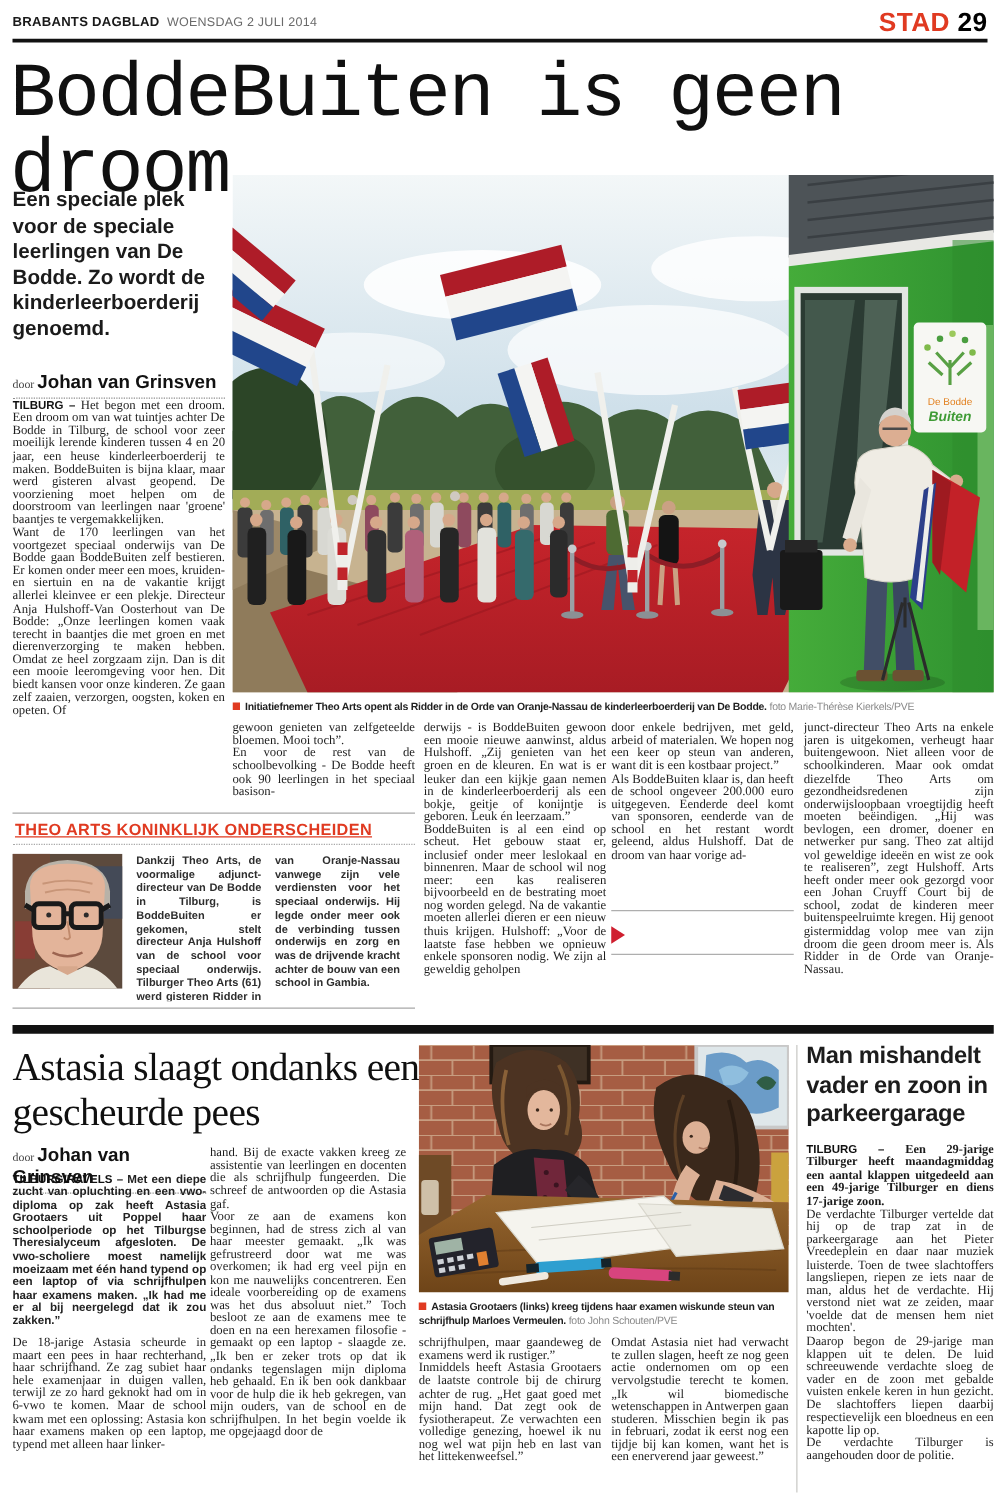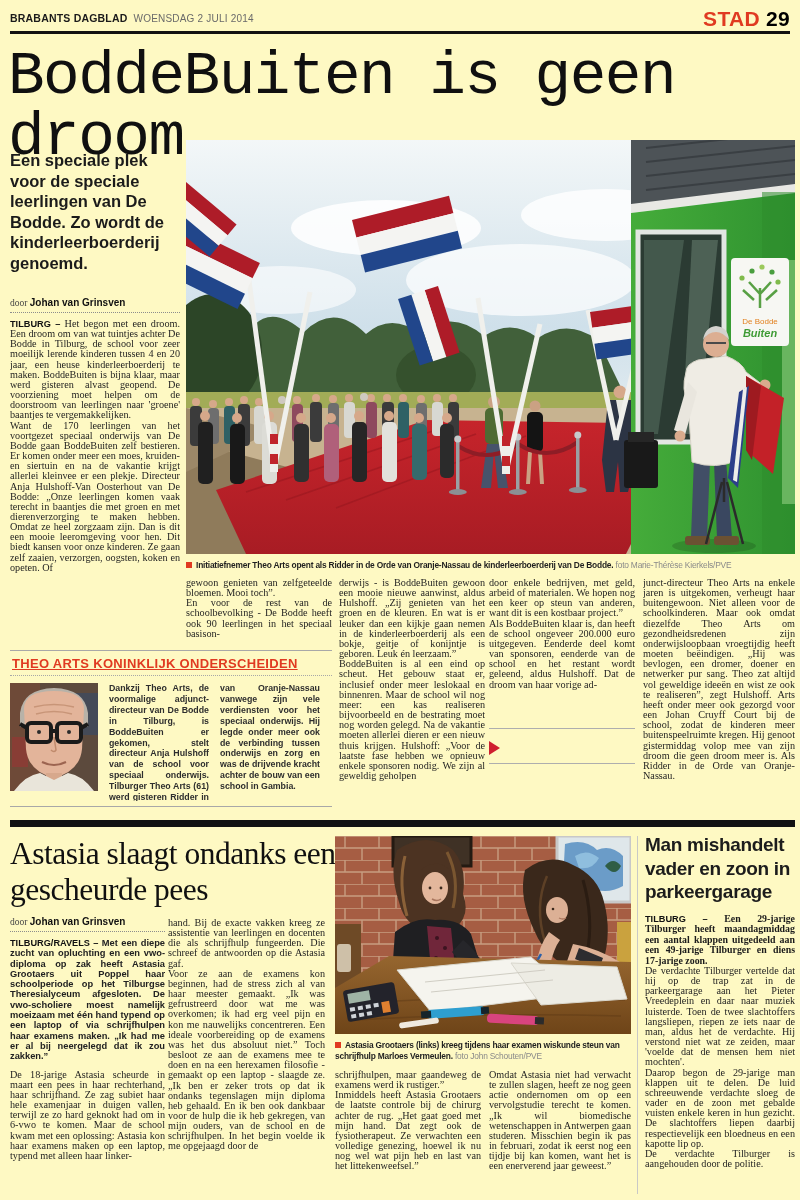--- a/index.html
+++ b/index.html
@@ -1,37 +1,37 @@
 <!DOCTYPE html>
 <html lang="nl"><head>
 <meta charset="utf-8">
 <style>
   html,body{margin:0;padding:0;background:#e7e7e4;}
-  .page{position:relative;width:800px;height:1200px;background:#fef9c3;margin:0 auto;overflow:hidden;
+  .page{position:relative;width:800px;height:1200px;background:#ffffff;margin:0 auto;overflow:hidden;
         font-family:"Liberation Sans",sans-serif;}
   .abs{position:absolute;}
   
   .mast-left{font-size:10px;color:#1a1a1a;letter-spacing:.2px;}
   .mast-left b{font-size:10.5px;}
   .mast-left .date{color:#6a6a6a;margin-left:6px;}
   .mast-right{font-weight:bold;font-size:21px;letter-spacing:.3px;}
   .rule-black{background:#121212;}
   
   h1,h2,h3,p{margin:0;}
   .h-main{font-family:Liberation Mono, monospace;font-weight:400;font-size:61px;line-height:1;
           letter-spacing:-1.5px;color:#101010;}
   .h-ast{font-family:"Liberation Serif",serif;font-weight:400;font-size:31.5px;line-height:36px;
          letter-spacing:-.5px;color:#101010;}
   .h-man{font-family:"Liberation Sans",sans-serif;font-weight:bold;font-size:19px;line-height:23.5px;
          letter-spacing:-.3px;color:#1c1c1c;}
   
   .intro-main{font-weight:bold;font-size:16.5px;line-height:20.5px;color:#1b1b1b;}
   .byline{font-family:"Liberation Serif",serif;font-size:9.5px;color:#444;
           border-bottom:1.5px dotted #8d8d8d;padding-bottom:4px;}
-  .byline b{font-family:"Liberation Sans",sans-serif;font-size:10px;color:#111;}
+  .byline b{font-family:"Liberation Sans",sans-serif;font-size:15px;color:#111;}
   .bt{font-family:"Liberation Serif",serif;font-size:10.2px;line-height:10.15px;color:#1e1e1e;
       text-align:justify;white-space:pre-line;overflow:hidden;hyphens:auto;}
   .dl{font-family:"Liberation Sans",sans-serif;font-weight:bold;font-size:9.2px;color:#111;}
   .bintro{font-weight:bold;font-size:9.3px;line-height:10.3px;color:#222;text-align:justify;
           white-space:pre-line;overflow:hidden;}
   .mintro{font-family:"Liberation Serif",serif;font-weight:bold;font-size:9.9px;line-height:10.5px;
           color:#1b1b1b;text-align:justify;white-space:pre-line;}
   
   .cap{font-weight:bold;font-size:8.4px;letter-spacing:-.2px;color:#1f1f1f;line-height:11px;}
   .cap .credit{font-weight:normal;color:#8a8a8a;}

